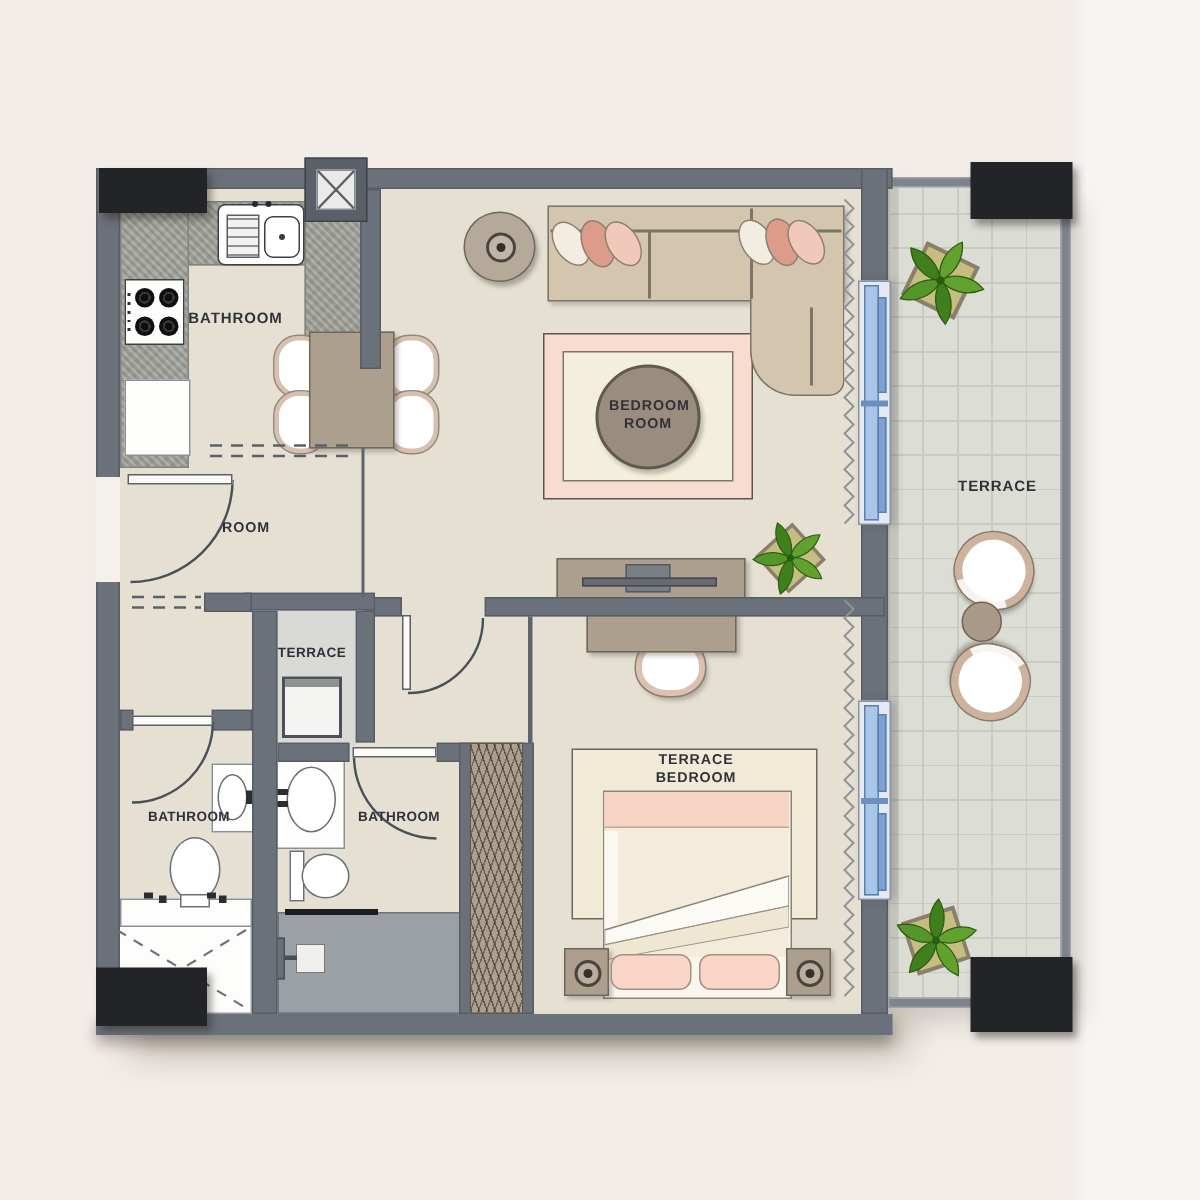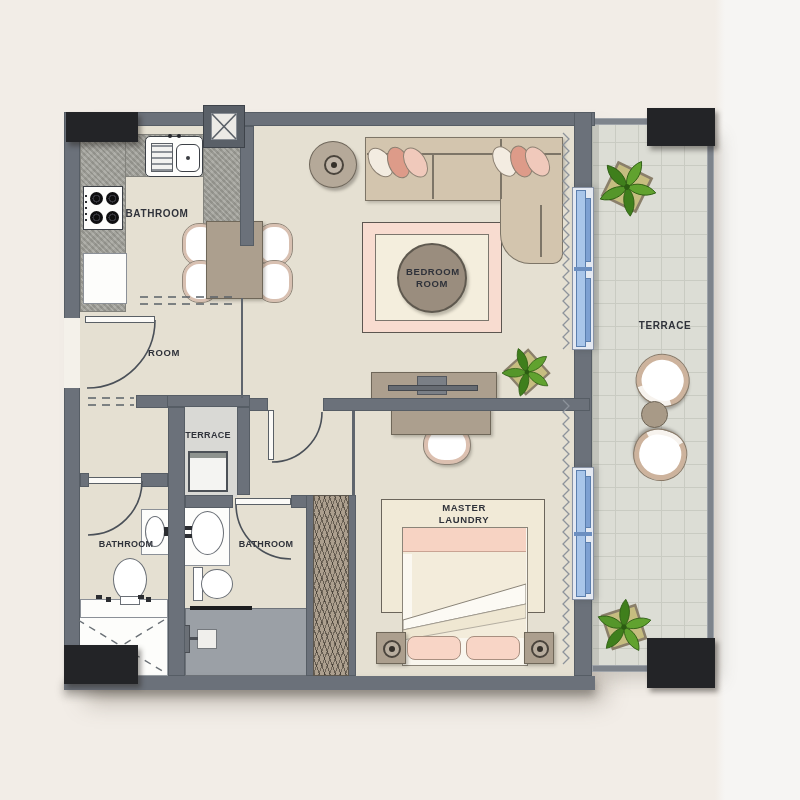--- a/index.html
+++ b/index.html
@@ -247,15 +247,15 @@
   <div class="tchair open" style="left:637px;top:355px;transform:rotate(28deg)"></div>
   <div class="tchair open" style="left:634px;top:430px;transform:rotate(195deg)"></div>
   <div class="r" style="left:641px;top:401px;width:27px;height:27px;background:#a89a87;border:1.5px solid #6e6557;border-radius:50%;z-index:11"></div>
 
   <div class="lbl" style="left:157px;top:213px">BATHROOM</div>
   <div class="lbl" style="left:164px;top:353px;font-size:9.5px">ROOM</div>
   <div class="lbl" style="left:208px;top:436px;font-size:9px;letter-spacing:.3px">TERRACE</div>
   <div class="lbl" style="left:126px;top:545px;font-size:9px;letter-spacing:.3px">BATHROOM</div>
   <div class="lbl" style="left:266px;top:545px;font-size:9px;letter-spacing:.3px">BATHROOM</div>
   <div class="lbl wrap" style="left:432px;top:278px;width:52px;font-size:9.5px">BEDROOM ROOM</div>
-  <div class="lbl wrap" style="left:464px;top:514px;width:70px;font-size:9.5px">MASTER LAUNDRY</div>
+  <div class="lbl wrap" style="left:464px;top:514px;width:70px;font-size:9.5px">TERRACE BEDROOM</div>
   <div class="lbl" style="left:665px;top:325px">TERRACE</div>
 </div>
 
 </body></html>

